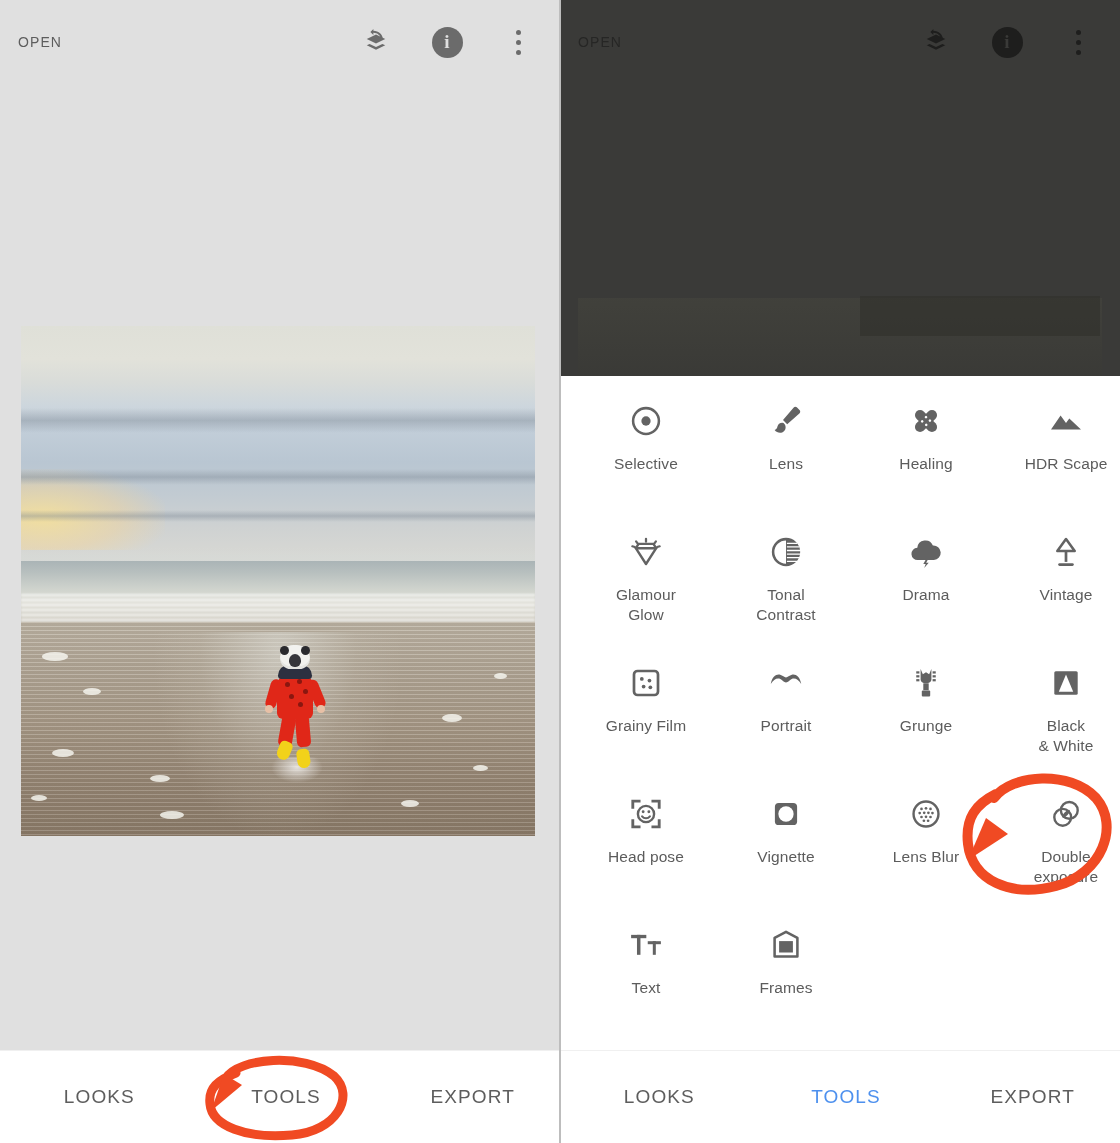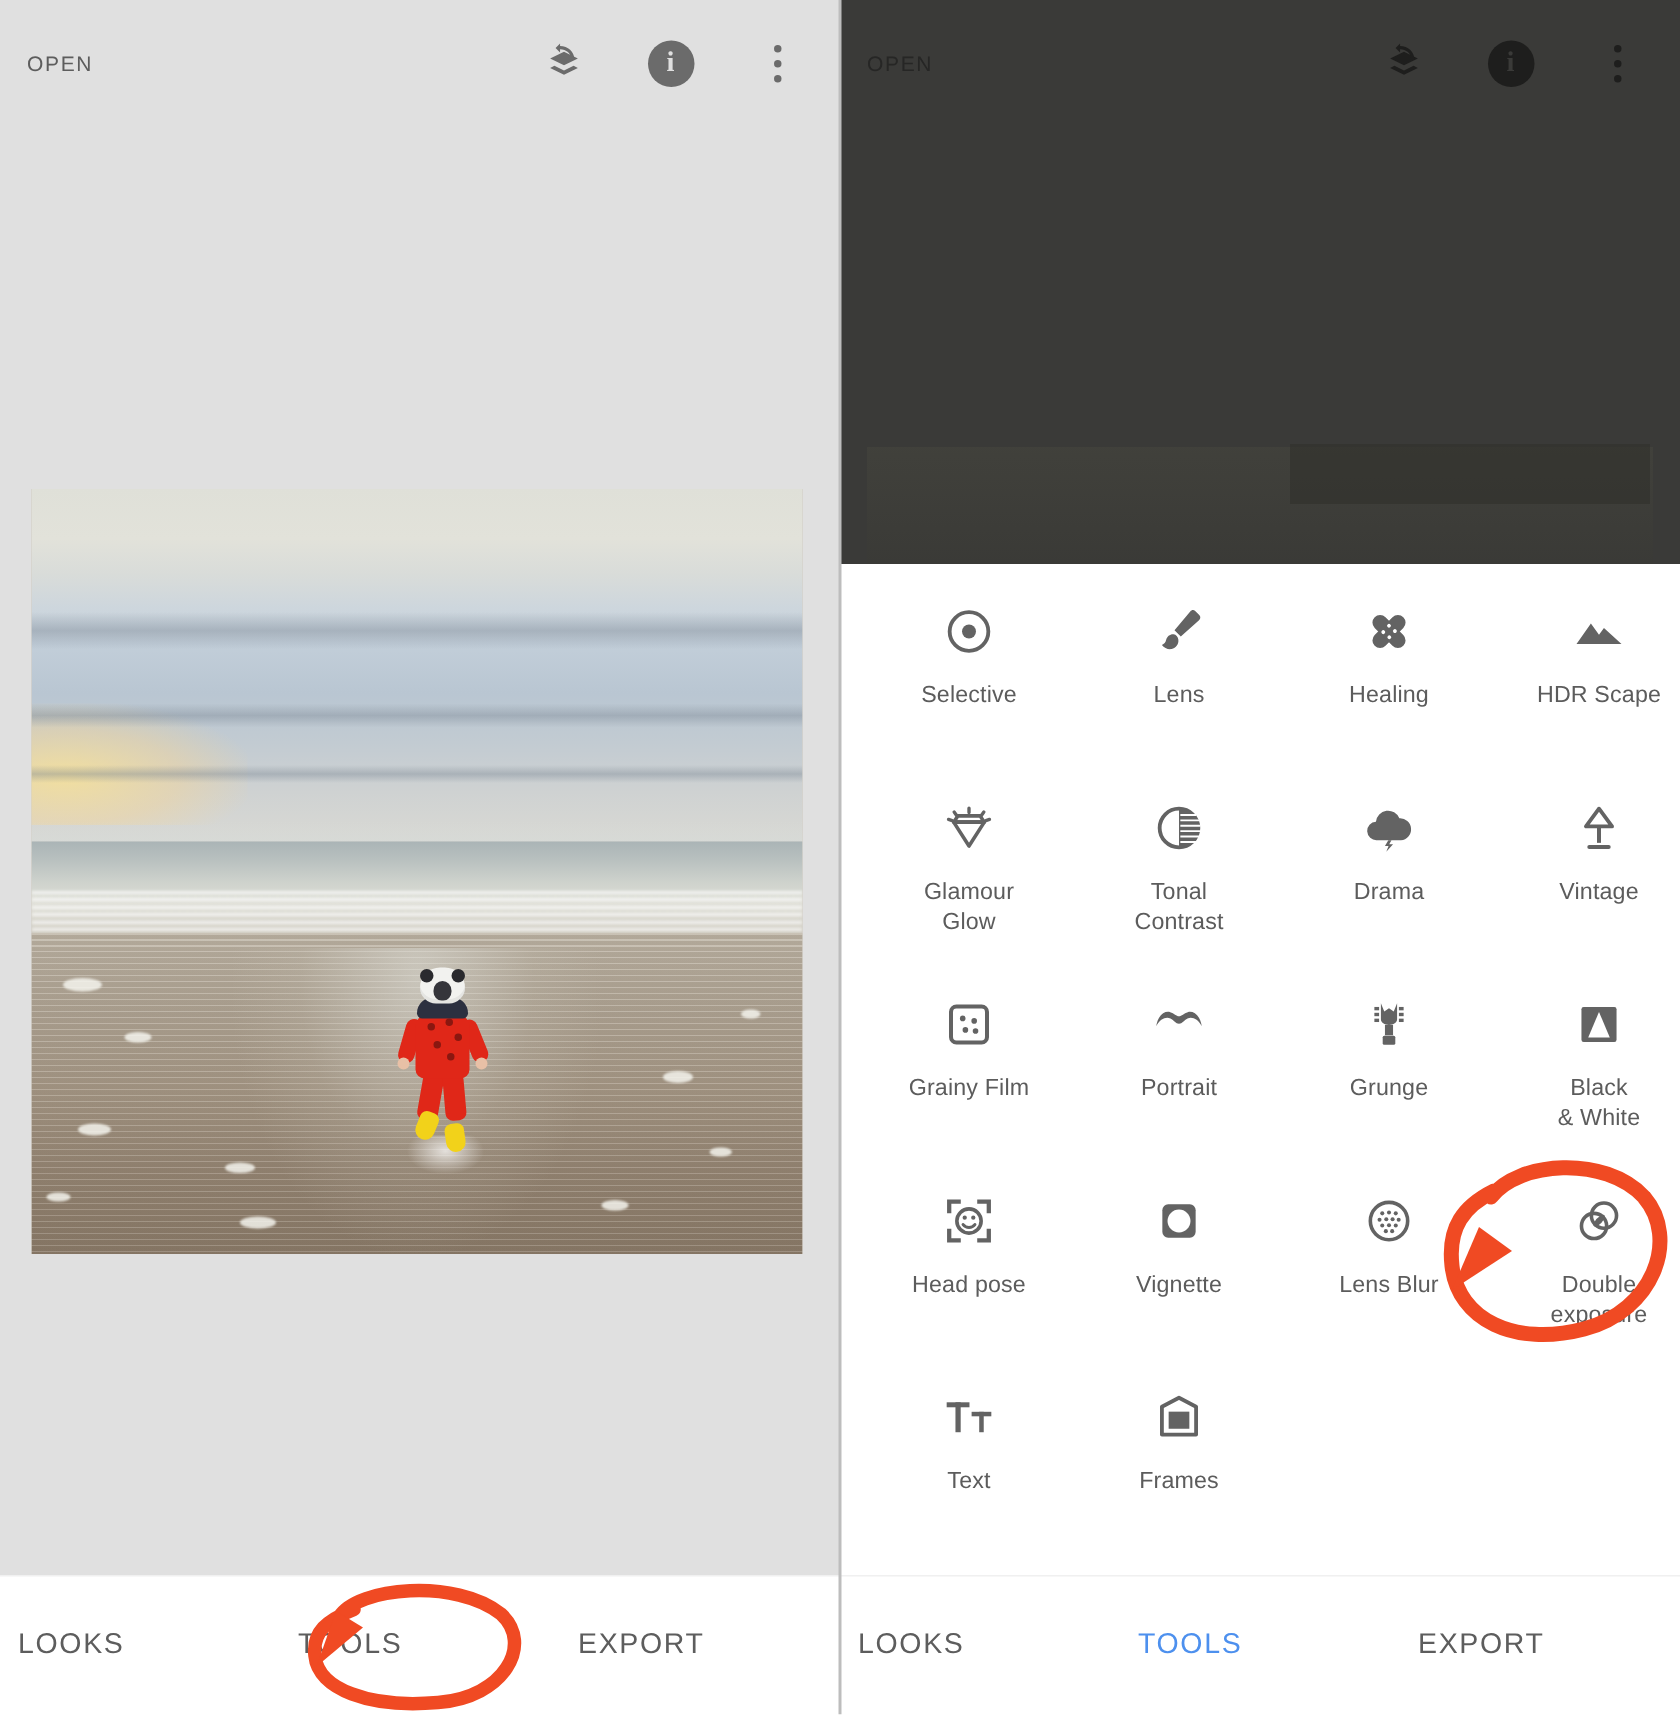--- a/index.html
+++ b/index.html
@@ -169,21 +169,21 @@
     max-width: 110px; letter-spacing: .1px;
   }
 
   
   .bottombar {
     position: absolute; left: 0; bottom: 0; width: 560px; height: 93px;
     background: #fff; display: flex; align-items: center;
     border-top: 1px solid #f0f0f0;
   }
   .nav-item {
-    flex: 1; text-align: left; font-size: 19px; letter-spacing: 1.1px;
+    flex: 1; text-align: center; font-size: 19px; letter-spacing: 1.1px;
     color: #5d5d5d; cursor: pointer; padding-left: 12px;
   }
   .nav-item.active { color: #4d90ee; }
 
   
   .annot { position: absolute; pointer-events: none; z-index: 50; }
   .annot svg { display: block; overflow: visible; }
 </style>
 </head>
 <body>

